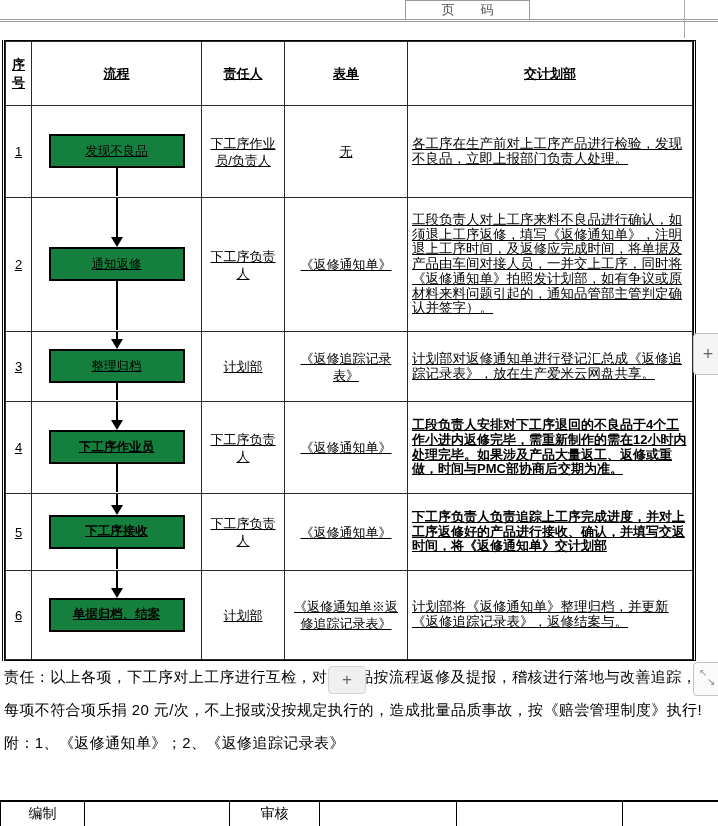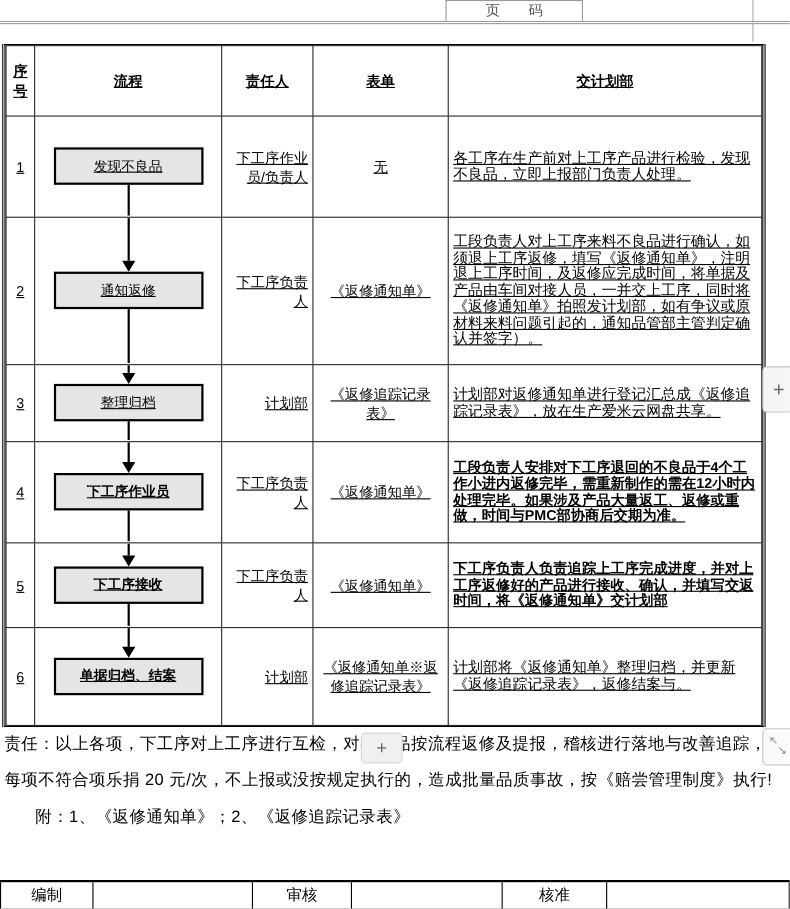--- a/index.html
+++ b/index.html
@@ -26,44 +26,44 @@
   table.flow th{font-size:13px;font-weight:bold;text-align:center;vertical-align:middle;padding:0;}
   col.c1{width:26px}col.c2{width:170px}col.c3{width:83px}col.c4{width:123px}col.c5{width:285px}
   thead tr{height:64px;}
   tbody tr:nth-child(1){height:92px}
   tbody tr:nth-child(2){height:134px}
   tbody tr:nth-child(3){height:70px}
   tbody tr:nth-child(4){height:92px}
   tbody tr:nth-child(5){height:77px}
   tbody tr:nth-child(6){height:89px}
   td.c-no{font-size:13px;text-align:center;vertical-align:middle;padding:0;}
-  td.c-owner{font-size:13px;text-align:right;vertical-align:middle;padding:0 4px;line-height:17px;}
+  td.c-owner{font-size:13px;text-align:center;vertical-align:middle;padding:0 4px;line-height:17px;}
   td.c-form{font-size:13px;text-align:center;vertical-align:middle;padding:0 4px;line-height:17px;}
   td.c-content{font-size:13.5px;text-align:left;vertical-align:middle;padding:1px 4px;line-height:14.8px;}
   tbody tr:nth-child(4) td.c-content, tbody tr:nth-child(5) td.c-content{font-weight:bold;font-size:13px;}
   td.c-flow{padding:0;vertical-align:top;}
   .flowcell{display:flex;flex-direction:column;align-items:center;width:100%;}
   tbody tr:nth-child(1) .flowcell{height:90px}
   tbody tr:nth-child(2) .flowcell{height:132px}
   tbody tr:nth-child(3) .flowcell{height:68px}
   tbody tr:nth-child(4) .flowcell{height:90px}
   tbody tr:nth-child(5) .flowcell{height:75px}
   tbody tr:nth-child(6) .flowcell{height:87px}
   .seg{flex:1;display:flex;flex-direction:column;align-items:center;min-height:8px;}
   .seg .vline{flex:1;width:2px;background:#000;}
   .seg .ah{width:0;height:0;border-left:6px solid transparent;border-right:6px solid transparent;border-top:10px solid #000;}
   .seg.empty .vline{background:transparent;}
-  .flowbox{box-sizing:border-box;width:136px;min-height:34px;border:2.5px solid #000;background:#e5e5e5;
+  .flowbox{box-sizing:border-box;width:136px;min-height:34px;border:2.5px solid #000;background:#15803d;
            display:flex;align-items:center;justify-content:center;font-size:12.5px;flex:0 0 auto;text-align:center;}
   tbody tr:nth-child(4) .flowbox,tbody tr:nth-child(5) .flowbox,tbody tr:nth-child(6) .flowbox{font-weight:bold;}
 
   
   .notes{position:absolute;left:4px;top:660px;width:708px;font-size:15px;line-height:33px;letter-spacing:0.4px;}
   .notes p{margin:0;}
-  .notes .attach{margin-top:0;margin-left:28px;}
+  .notes .attach{margin-top:0;}
 
   
   .signoff{position:absolute;left:0;top:800px;width:718px;display:flex;border-top:2px solid #000;box-sizing:border-box;height:27px;}
   .signoff .cell{box-sizing:border-box;border:1px solid #000;border-top:none;height:100%;
                  display:flex;align-items:center;justify-content:center;font-size:14px;}
   .signoff .lbl{font-weight:normal;}
   .signoff .cell+.cell{border-left:none;text-align:center;}
   .so1{width:85px}.so2{width:145px}.so3{width:90px}.so4{width:137px}.so5{width:95px}.so6{width:166px}
 
   
@@ -219,21 +219,20 @@
 <div class="notes">
   <p>责任：以上各项，下工序对上工序进行互检，对不良品按流程返修及提报，稽核进行落地与改善追踪，每项不符合项乐捐 20 元/次，不上报或没按规定执行的，造成批量品质事故，按《赔尝管理制度》执行!</p>
   <p class="attach">附：1、《返修通知单》；2、《返修追踪记录表》</p>
 </div>
 
 <div class="signoff">
   <div class="cell lbl so1">编制</div>
   <div class="cell so2"></div>
   <div class="cell lbl so3">审核</div>
   <div class="cell so4"></div>
-  <div class="cell lbl so5">核准</div>
   <div class="cell so6"></div>
 </div>
 
 <div class="ovl plus-mid">
   <span>+</span>
 </div>
 <div class="ovl plus-text">
   <span>+</span>
 </div>
 <div class="ovl expand">

